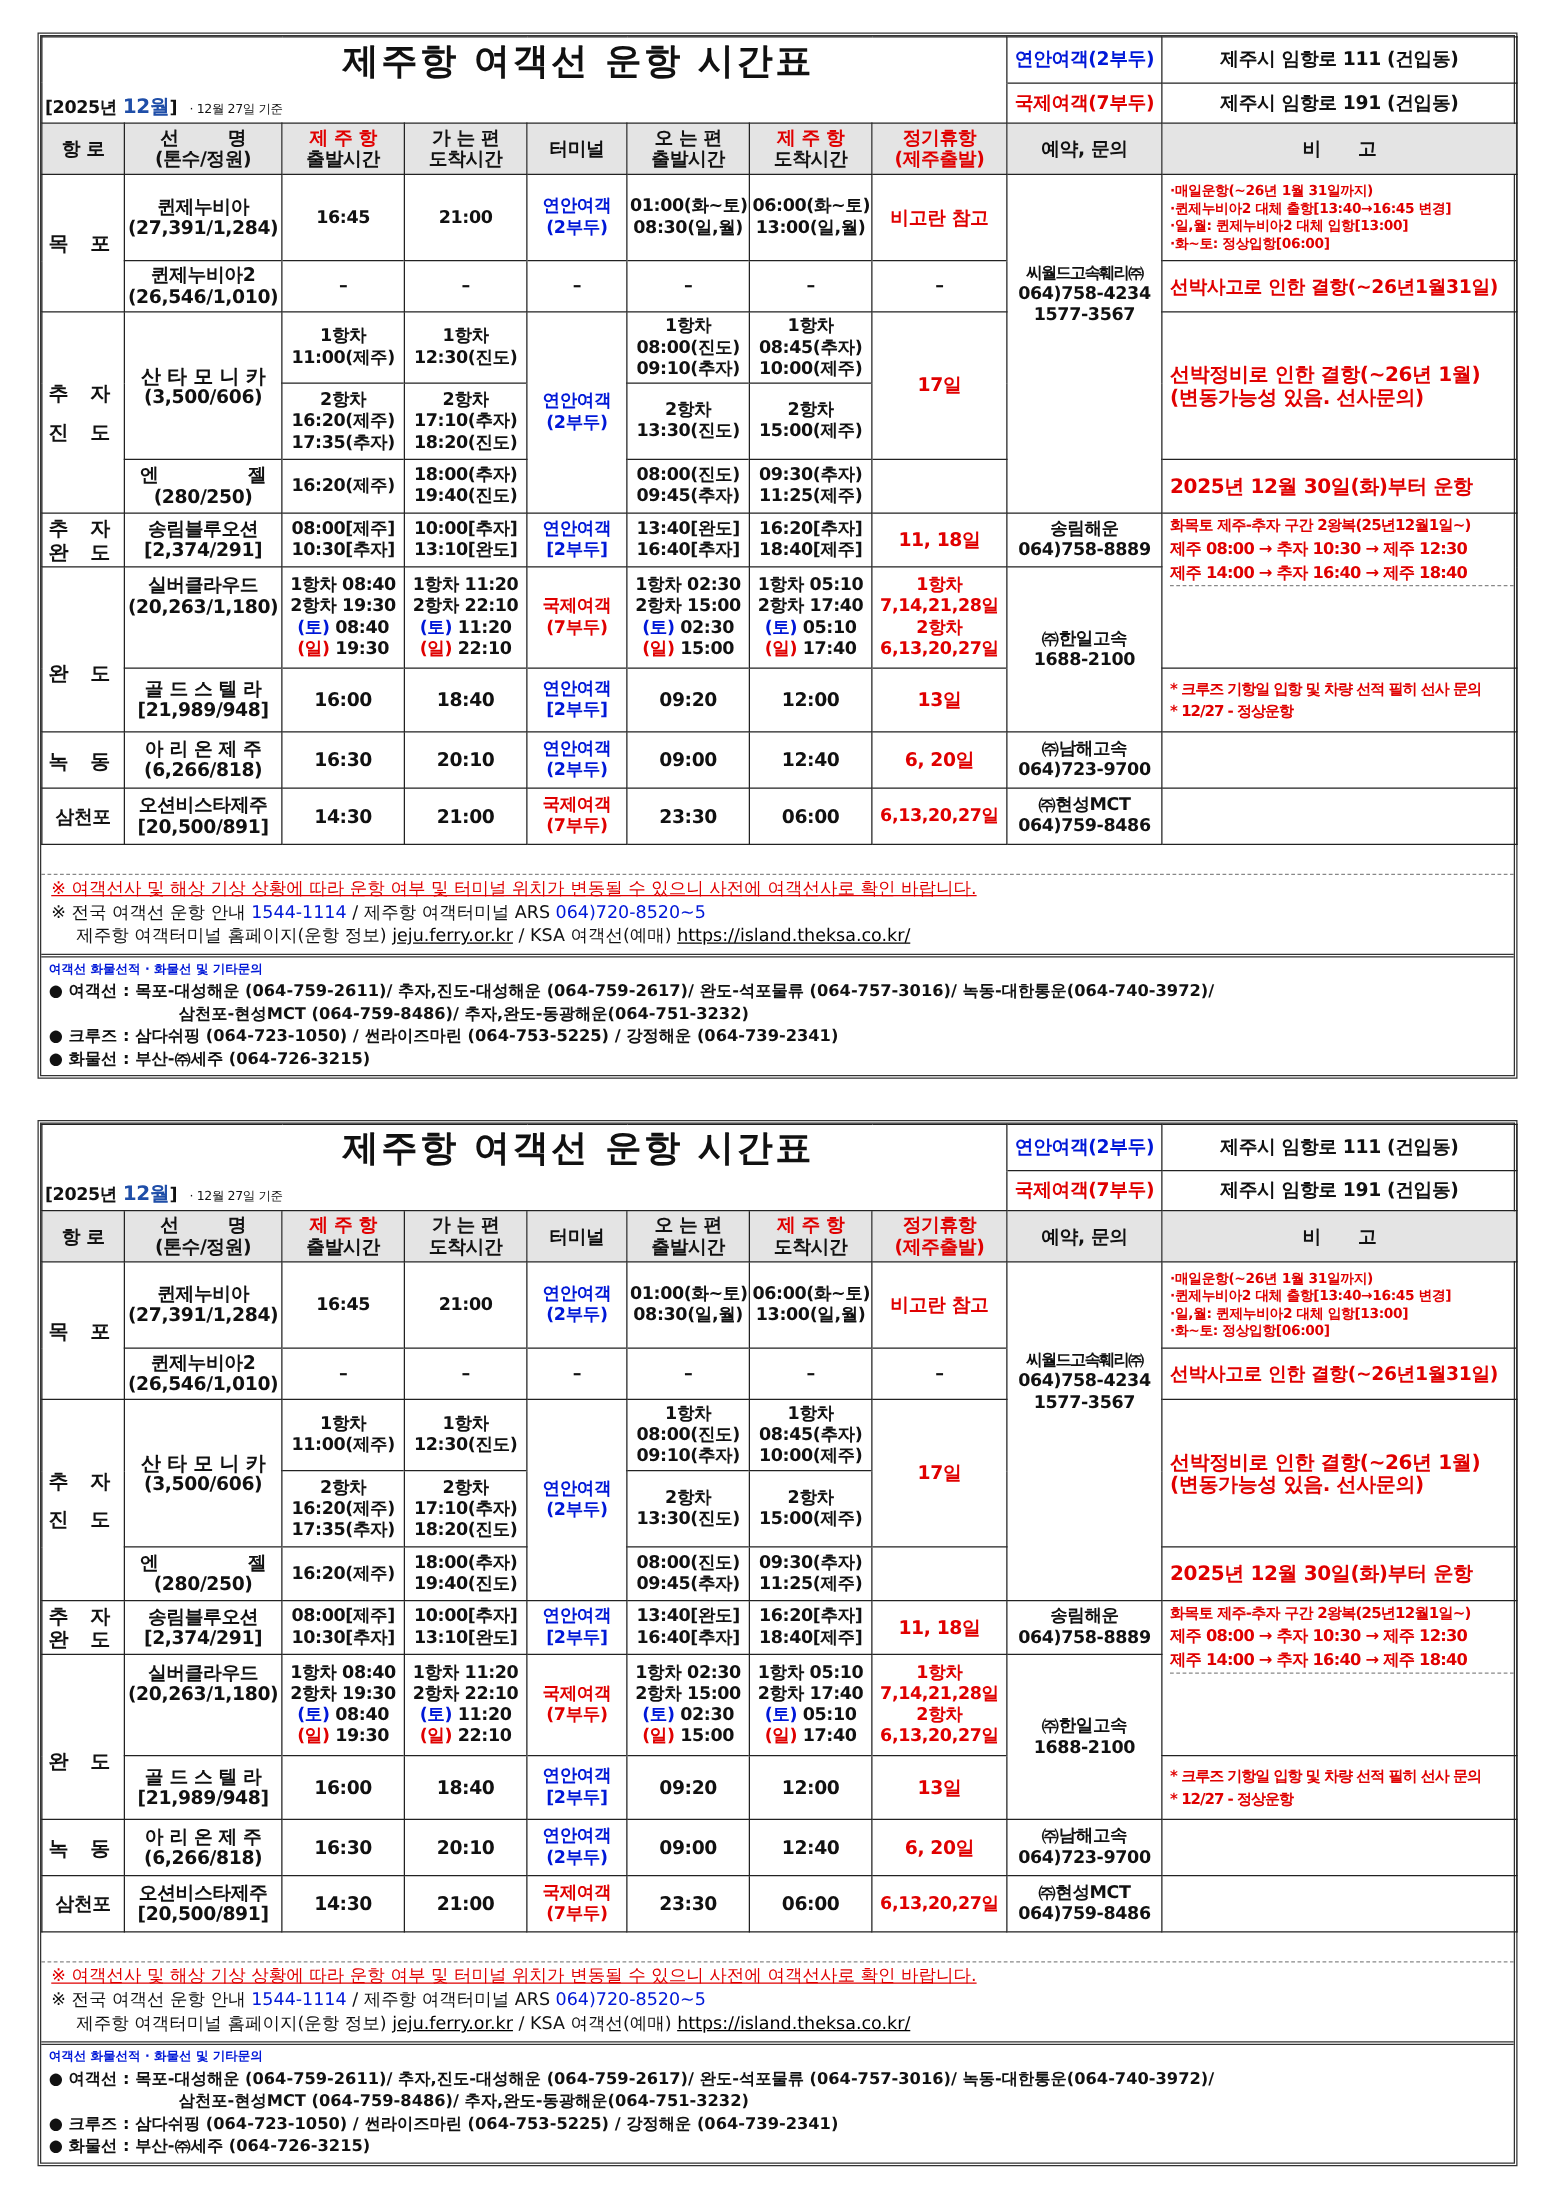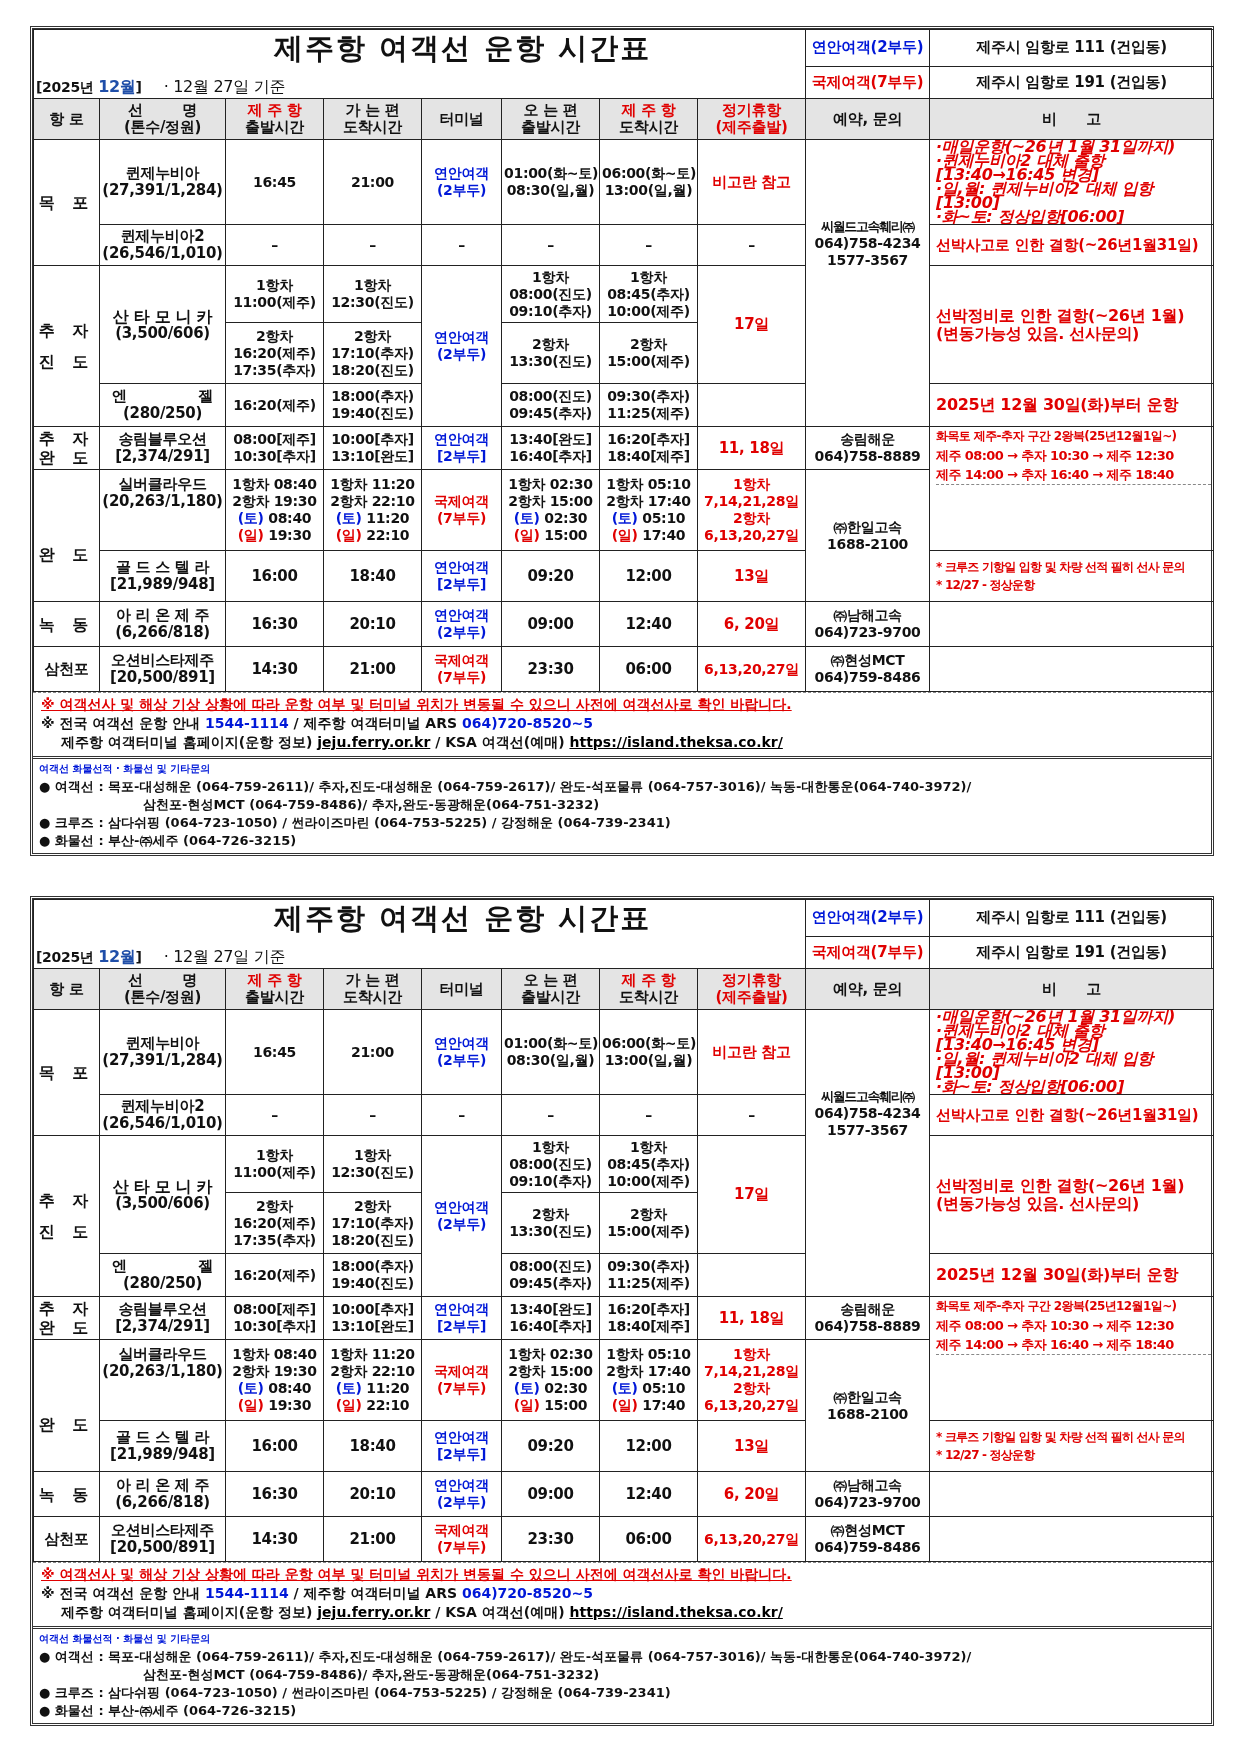--- a/index.html
+++ b/index.html
@@ -6,35 +6,35 @@
   body { width:1240px; height:1753px; position:relative; font-family:"DejaVu Sans","Liberation Sans",sans-serif; color:#111; overflow:hidden; }
   .sheet { position:absolute; left:30px; width:1184px; border:3px double #333; box-sizing:border-box; background:#fff; }
   .sheet.s1 { top:26px; }
   .sheet.s2 { top:896px; }
   table.tt { border-collapse:collapse; width:100%; table-layout:fixed; font-size:14px; font-weight:bold; letter-spacing:-0.3px; }
   table.tt td { border:1px solid #222; text-align:center; vertical-align:middle; padding:0 2px; line-height:17px; overflow:hidden; white-space:nowrap; }
   table.tt td.dash-b { border-bottom:1px dashed #888; }
   .title-cell { font-size:29px; font-weight:bold; letter-spacing:2px; height:36px; border-bottom:none !important; padding-left:240px !important; text-align:left !important; }
   .date-cell { text-align:left !important; vertical-align:bottom !important; height:30px; border-top:none !important; font-size:14px; padding-bottom:2px !important; }
   .date-cell .month { color:#1f4ea8; font-size:16px; }
-  .date-cell .basis { font-size:16px; font-weight:normal; margin-left:22px; }
+  .date-cell .basis { font-size:10px; font-weight:normal; margin-left:10px; }
   .term-blue { color:#0018d8; }
   .term-red { color:#e00000; }
   .red { color:#e00000; }
   .blue { color:#0018d8; }
   .hdr td { background:#e4e4e4; height:40px; font-size:15px; line-height:18px; }
   .addr { font-size:15px; font-weight:bold; }
   .route { font-size:16px; letter-spacing:6px; }
   .ship { font-size:15px; line-height:18px; }
   .remark { text-align:left !important; padding-left:6px !important; color:#e00000; white-space:normal !important; }
-  .remark.small { font-size:16px; line-height:14px;font-style:italic; }
+  .remark.small { font-size:11px; line-height:14px; }
   .remark.mid { font-size:15px; line-height:18px; }
   .remark.big { font-size:16px; line-height:18px; }
   .remark.tight { font-size:13px; line-height:19px; letter-spacing:-0.6px; }
-  .notice { border-top:1px dashed #888; font-size:14px; font-weight:bold; padding:2px 8px 4px; line-height:19px; }
+  .notice { border-top:1px dashed #888; font-size:14px; font-weight:normal; padding:2px 8px 4px; line-height:19px;margin-top:23px; }
   .notice .warn { color:#e00000; text-decoration:underline; }
   .notice .num { color:#0018d8; }
   .notice a { color:#000000; text-decoration:underline; }
   .freight { border-top:3px double #333; font-size:13px; font-weight:bold; padding:1px 6px 3px; line-height:18px; }
   .freight .ft { color:#0018d8; font-size:10px; }
   .freight .indent { padding-left:104px; }
   .agency { font-size:14px; line-height:18px; }
   .agency .sw { font-size:13px; letter-spacing:-1.4px; }
 </style>
 </head>

